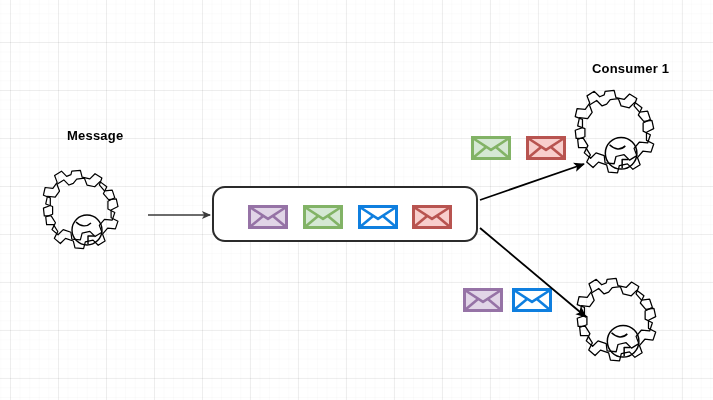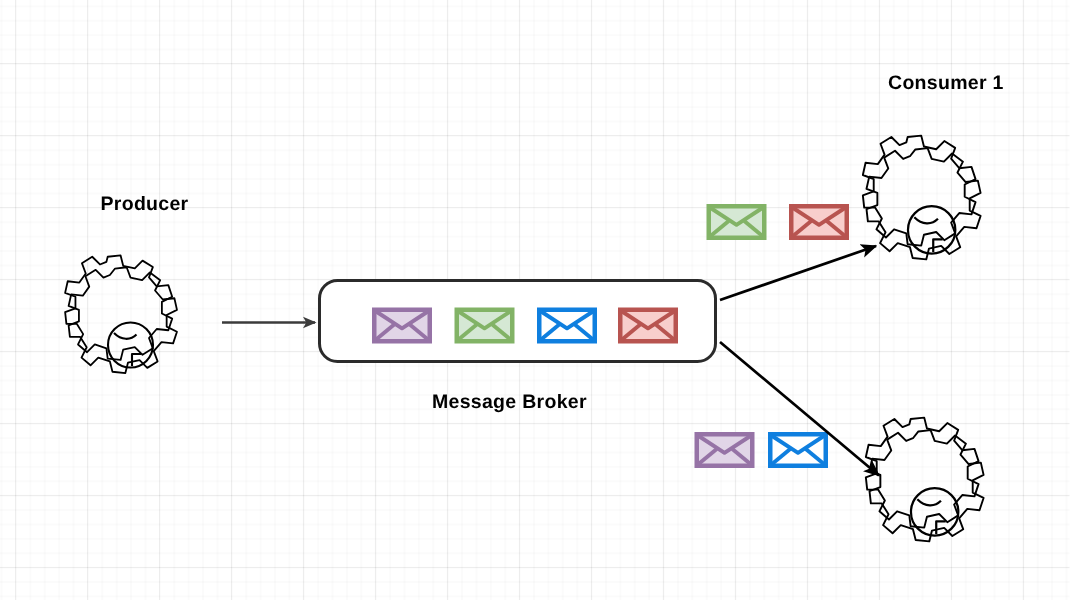--- a/index.html
+++ b/index.html
@@ -45,38 +45,37 @@
   .arrow-layer{
     position:absolute;left:0;top:0;width:713px;height:400px;
     pointer-events:none;
   }
 </style>
 </head>
 <body>
 
 <div id="canvas">
 
-  <div class="lbl" style="left:67px;top:128px;">Producer</div>
+  <div class="lbl" style="left:67px;top:128px;">Message</div>
 
   <div class="node" style="left:40px;top:168px;">
     <svg width="90" height="95" viewBox="0 0 90 95" fill="none" stroke="#000000" stroke-width="1.4" stroke-linejoin="round">
 
       <path d="M30 6 L40 5 L42 13 L51 15 L57 9 L65 14 L62 22 L68 29 L77 28 L80 37 L72 41 L72 50 L80 54 L77 63 L68 62 L62 69 L65 77 L57 82 L51 76 L42 78 L40 86 L30 85 L29 77 L20 74 L14 80 L7 74 L11 66 L6 58 L-2 58 L-3 49 L5 46 L5 37 L-3 34 L-1 25 L8 26 L13 19 L10 11 L18 6 L24 12 L29 10 Z" transform="translate(6,-2) scale(0.86)"></path>
 
       <path d="M45 14 L54 13 L57 21 L66 23 L72 17 L80 23 L76 31 L82 38 L91 37 L93 46 L85 50 L85 59 L93 63 L90 72 L81 71 L75 78 L78 86 L70 91 L64 85 L55 87 L53 95 L43 94 L41 86 L32 83 L26 89 L19 83 L23 75 L18 67 L10 67 L9 58 L17 55 L17 46 L9 43 L11 34 L20 35 L25 28 L22 20 L30 15 L36 21 L41 19 Z" transform="translate(-2,-1) scale(0.86)"></path>
 
       <circle cx="47" cy="62" r="15"></circle>
       <path d="M36 54 C41 59 47 59 51 55"></path>
       <path d="M54 68 L48 68 L48 76"></path>
     </svg>
   </div>
 
   <div class="broker-box"></div>
 
-  <div class="lbl" style="left:288px;top:260px;">Message Broker</div>
 
   <div id="broker-messages">
       <div class="env" style="left: 248px; top: 205px;">
         <svg width="40" height="24" viewBox="0 0 40 24">
           <rect x="1.5" y="1.5" width="37" height="21" fill="#e1d5e7" stroke="#9673a6" stroke-width="3"></rect>
           <path d="M2.5 2.5 L20 13.919999999999998 L37.5 2.5" fill="none" stroke="#9673a6" stroke-width="2.6" stroke-linejoin="round"></path>
           <path d="M2.5 21.5 L14.8 11.28" fill="none" stroke="#9673a6" stroke-width="2.6"></path>
           <path d="M37.5 21.5 L25.2 11.28" fill="none" stroke="#9673a6" stroke-width="2.6"></path>
         </svg>
       </div>
@@ -99,21 +98,21 @@
       <div class="env" style="left: 412px; top: 205px;">
         <svg width="40" height="24" viewBox="0 0 40 24">
           <rect x="1.5" y="1.5" width="37" height="21" fill="#f8cecc" stroke="#b85450" stroke-width="3"></rect>
           <path d="M2.5 2.5 L20 13.919999999999998 L37.5 2.5" fill="none" stroke="#b85450" stroke-width="2.6" stroke-linejoin="round"></path>
           <path d="M2.5 21.5 L14.8 11.28" fill="none" stroke="#b85450" stroke-width="2.6"></path>
           <path d="M37.5 21.5 L25.2 11.28" fill="none" stroke="#b85450" stroke-width="2.6"></path>
         </svg>
       </div>
     </div>
 
-  <div class="lbl" style="left:592px;top:47px;text-align:center;">Consumer 1</div>
+  <div class="lbl" style="left:592px;top:61px;text-align:center;">Consumer 1</div>
 
   <div class="node" style="left:570px;top:88px;">
     <svg width="98" height="100" viewBox="0 0 90 95" fill="none" stroke="#000000" stroke-width="1.4" stroke-linejoin="round">
       <path d="M30 6 L40 5 L42 13 L51 15 L57 9 L65 14 L62 22 L68 29 L77 28 L80 37 L72 41 L72 50 L80 54 L77 63 L68 62 L62 69 L65 77 L57 82 L51 76 L42 78 L40 86 L30 85 L29 77 L20 74 L14 80 L7 74 L11 66 L6 58 L-2 58 L-3 49 L5 46 L5 37 L-3 34 L-1 25 L8 26 L13 19 L10 11 L18 6 L24 12 L29 10 Z" transform="translate(6,-2) scale(0.86)"></path>
       <path d="M45 14 L54 13 L57 21 L66 23 L72 17 L80 23 L76 31 L82 38 L91 37 L93 46 L85 50 L85 59 L93 63 L90 72 L81 71 L75 78 L78 86 L70 91 L64 85 L55 87 L53 95 L43 94 L41 86 L32 83 L26 89 L19 83 L23 75 L18 67 L10 67 L9 58 L17 55 L17 46 L9 43 L11 34 L20 35 L25 28 L22 20 L30 15 L36 21 L41 19 Z" transform="translate(-2,-1) scale(0.86)"></path>
       <circle cx="47" cy="62" r="15"></circle>
       <path d="M36 54 C41 59 47 59 51 55"></path>
       <path d="M54 68 L48 68 L48 76"></path>
     </svg>
   </div>

